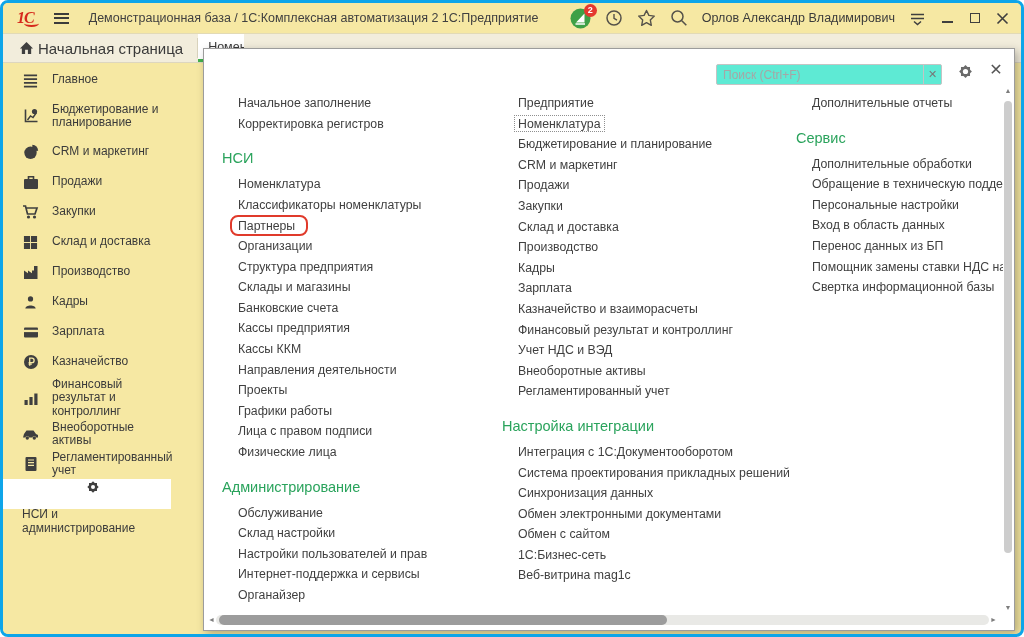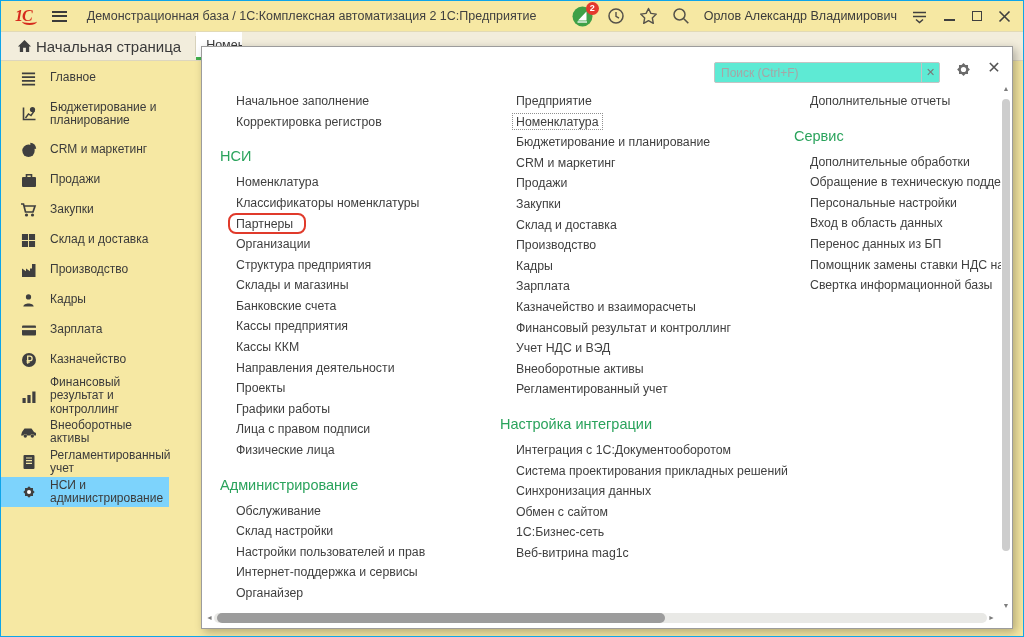--- a/index.html
+++ b/index.html
@@ -1,17 +1,17 @@
 <!DOCTYPE html>
 <html><head>
 <meta charset="utf-8">
 <style>
   * { margin:0; padding:0; box-sizing:border-box; }
   html,body { width:1024px; height:637px; background:#fff; font-family:"Liberation Sans", sans-serif; }
-  .window { position:relative; width:1024px; height:637px; background:#F6E8A3; border-radius:0; overflow:hidden; border:1px solid #0ea5e9; }
+  .window { position:relative; width:1024px; height:637px; background:#F6E8A3; border-radius:8px; overflow:hidden; border:3px solid #0ea5e9; }
 
   
   .titlebar { height:30px; display:flex; align-items:center; background:#F6E8A3; position:relative; z-index:2; }
   .logo { margin-left:14px; position:relative; color:#D6291C; font-weight:bold; font-style:italic; font-size:16px; font-family:"Liberation Serif", serif; letter-spacing:-1px; }
   .logo::after { content:""; position:absolute; left:7px; bottom:0px; width:15px; height:5px; border-bottom:2px solid #D6291C; border-radius:50%; }
   .hamb { margin-left:20px; display:flex; flex-direction:column; gap:2.5px; cursor:pointer; }
   .hamb i { display:block; width:15px; height:2px; background:#3b3b3b; }
   .apptitle { margin-left:20px; font-size:12.5px; color:#404040; white-space:nowrap; }
   .tb-right { margin-left:auto; display:flex; align-items:center; gap:14px; padding-right:12px; }
   .tbicon { display:flex; align-items:center; justify-content:center; cursor:pointer; }
@@ -24,21 +24,21 @@
   
   .tabbar { position:absolute; top:30px; left:0; right:0; height:30px; background:#F2EDDC; border-top:1px solid #e2dab6; border-bottom:1px solid #ddd6bf; display:flex; align-items:stretch; z-index:1; }
   .tab-home { display:flex; align-items:center; gap:4px; padding:0 14px 0 16px; font-size:15px; color:#3a3a3a; cursor:pointer; }
   .tabsep { width:1px; background:#d8d2bc; margin:4px 0; }
   .tab-active { width:46px; background:#fff; border-bottom:3px solid #42B04C; display:flex; align-items:center; padding-left:10px; font-size:12.5px; color:#3a3a3a; overflow:hidden; white-space:nowrap; cursor:pointer; }
 
   
   .sidebar { position:absolute; top:61px; left:0; width:168px; bottom:0; background:#F6E8A3; padding-top:1px; z-index:1; }
   .srow { display:flex; align-items:center; gap:13px; height:30px; padding:0 8px 0 19px; font-size:12px; color:#3b3b3b; cursor:pointer; }
   .srow.tall { height:42px; }
-  .srow.sel { background:#7dd3fc; }
+  .srow.sel { background:#ffffff;flex-direction:column; }
   .sicon { width:17px; flex:none; display:flex; align-items:center; justify-content:center; }
   .slabel { line-height:13.5px; }
 
   
   .panel { position:absolute; top:45px; left:200px; width:812px; height:583px; background:#fff; border:1px solid #9c9c9c; box-shadow:3px 3px 9px rgba(0,0,0,0.28); z-index:5; }
   .searchwrap { position:absolute; top:15px; left:512px; width:226px; height:21px; border:1px solid #c4c4c4; border-radius:2px; display:flex; background:#5eead4; }
   .searchwrap input { flex:1; border:none; outline:none; font-size:12px; color:#555; padding:0 6px; background:transparent; font-family:"Liberation Sans",sans-serif; }
   .searchwrap input::placeholder { color:#a6a6a6; }
   .clearbtn { width:18px; border-left:1px solid #c4c4c4; color:#777; font-size:11px; display:flex; align-items:center; justify-content:center; cursor:pointer; }
   .gearbtn { position:absolute; top:13px; left:752px; cursor:pointer; }
@@ -323,20 +323,21 @@
       <div class="mi">Зарплата</div>
       <div class="mi">Казначейство и взаиморасчеты</div>
       <div class="mi">Финансовый результат и контроллинг</div>
       <div class="mi">Учет НДС и ВЭД</div>
       <div class="mi">Внеоборотные активы</div>
       <div class="mi">Регламентированный учет</div>
       <div class="mh">Настройка интеграции</div>
       <div class="mi">Интеграция с 1С:Документооборотом</div>
       <div class="mi">Система проектирования прикладных решений</div>
       <div class="mi">Синхронизация данных</div>
+      <div class="mi">Обмен электронными документами</div>
       <div class="mi">Обмен с сайтом</div>
       <div class="mi">1С:Бизнес-сеть</div>
       <div class="mi">Веб-витрина mag1c</div>
     </div>
 
     <div class="mcol" id="col3">
       <div class="mi">Дополнительные отчеты</div>
       <div class="mh">Сервис</div>
       <div class="mi">Дополнительные обработки</div>
       <div class="mi">Обращение в техническую поддержку о</div>

